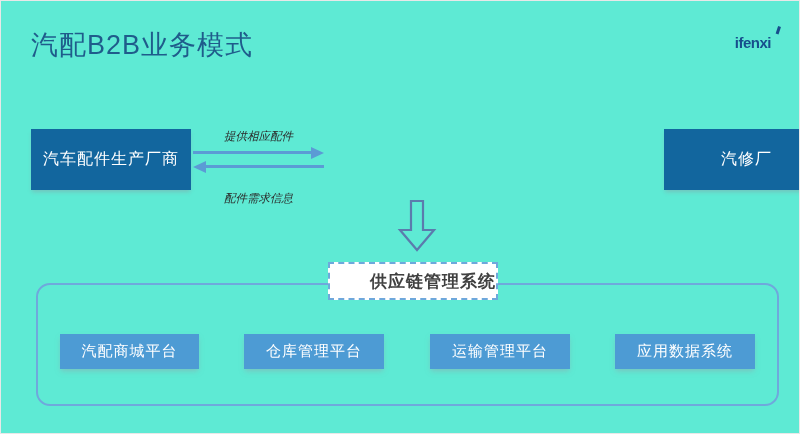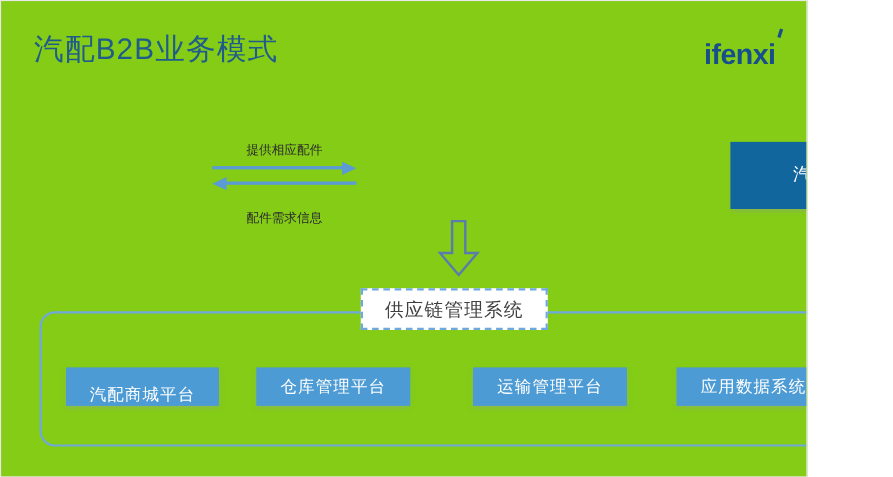--- a/index.html
+++ b/index.html
@@ -6,23 +6,23 @@
     margin: 0;
     padding: 0;
     background: #ffffff;
   }
   body {
     font-family: "Liberation Sans", "DejaVu Sans", sans-serif;
   }
 
   #slide {
     position: relative;
-    width: 734px;
+    width: 800px;
     height: 434px;
-    background: #84cc16;
+    background: #5eead4;
     box-sizing: border-box;
     border: 1px solid #e8e8e8;
     overflow: hidden;
     padding-left: 13px;
   }
 
   
   #page-title {
     position: absolute;
     left: 30px;
@@ -30,21 +30,21 @@
     font-size: 27px;
     letter-spacing: 1px;
     color: #1F5C8B;
     white-space: nowrap;
   }
 
   #brand-logo {
     position: absolute;
     right: 28px;
     top: 33px;
-    font-size: 26px;
+    font-size: 15px;
     font-weight: bold;
     color: #174E8C;
     letter-spacing: -0.5px;
     white-space: nowrap;
   }
   #brand-logo .dot-accent {
     position: relative;
     display: inline-block;
   }
   #brand-logo .dot-accent::after {
@@ -72,21 +72,21 @@
     justify-content: center;
     box-shadow: 0 3px 4px -1px rgba(140,150,160,0.45);
     letter-spacing: 1px;
     white-space: nowrap;
   }
   #flow-box-0 { left: 30px;  width: 160px; }
   #flow-box-1 { left: 325px; width: 166px; }
   #flow-box-2 { left: 615px; width: 165px; margin-left: 48px; }
 
   
-  .arrow-group { position: absolute; }
+  .arrow-group { position: absolute; font-style: italic; }
   #arrow-group-left  { left: 192px; top: 124px; width: 131px; height: 70px; }
   #arrow-group-right { left: 493px; top: 124px; width: 121px; height: 70px; }
 
   .arrow-line {
     position: absolute;
     height: 3px;
     background: #5B9BD5;
     left: 0;
     right: 12px;
   }
@@ -133,27 +133,28 @@
   #supply-chain-label {
     position: absolute;
     left: 327px;
     top: 261px;
     width: 170px;
     height: 38px;
     border: 2px dashed #6FA8DC;
     background: #ffffff;
     display: flex;
     align-items: center;
-    justify-content: center;
+    justify-content: flex-end;
     font-size: 17px;
     color: #404040;
     letter-spacing: 1px;
     box-sizing: border-box;
     z-index: 3;
     white-space: nowrap;
+    font-weight: bold;
   }
 
   
   #system-container {
     position: absolute;
     left: 35px;
     top: 282px;
     width: 743px;
     height: 123px;
     border: 2px solid #6FA8DC;
@@ -181,36 +182,39 @@
     color: #ffffff;
     font-size: 15px;
     display: flex;
     align-items: center;
     justify-content: center;
     box-shadow: 0 3px 5px -1px rgba(150,160,170,0.5);
     letter-spacing: 1px;
     z-index: 2;
     white-space: nowrap;
   }
-  #platform-btn-0 { left: 59px;  width: 139px; align-items: flex-end; }
-  #platform-btn-1 { left: 232px; width: 140px; }
+  #platform-btn-0 { left: 59px;  width: 139px; }
+  #platform-btn-1 { left: 243px; width: 140px; }
   #platform-btn-2 { left: 429px; width: 140px; }
   #platform-btn-3 { left: 614px; width: 140px; }
 </style>
 </head>
 <body>
 
 <div id="slide">
 
   <div id="page-title">汽配B2B业务模式</div>
 
   <div id="brand-logo">
     <span>ifenx</span><span class="dot-accent">i</span>
   </div>
 
+  <div class="flow-box" id="flow-box-0">
+    <span>汽车配件生产厂商</span>
+  </div>
   <div class="flow-box" id="flow-box-2">
     <span>汽修厂</span>
   </div>
 
   <div class="arrow-group" id="arrow-group-left">
     <div class="arrow-label top">提供相应配件</div>
     <div class="arrow-line to-right"></div>
     <div class="arrow-head right"></div>
     <div class="arrow-line to-left"></div>
     <div class="arrow-head left"></div>

